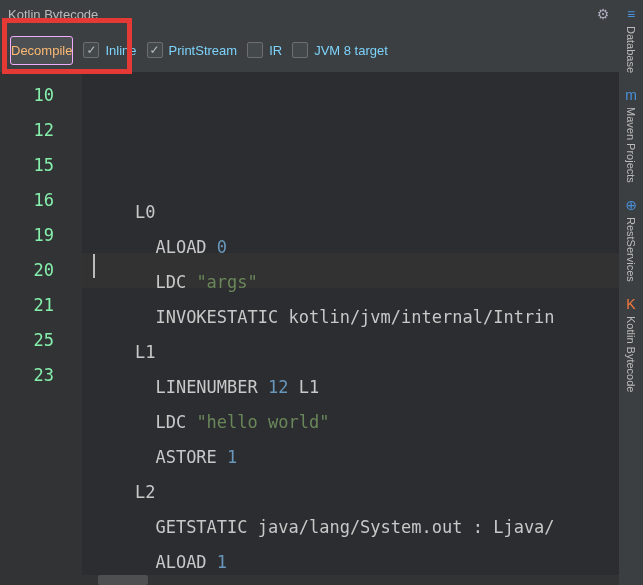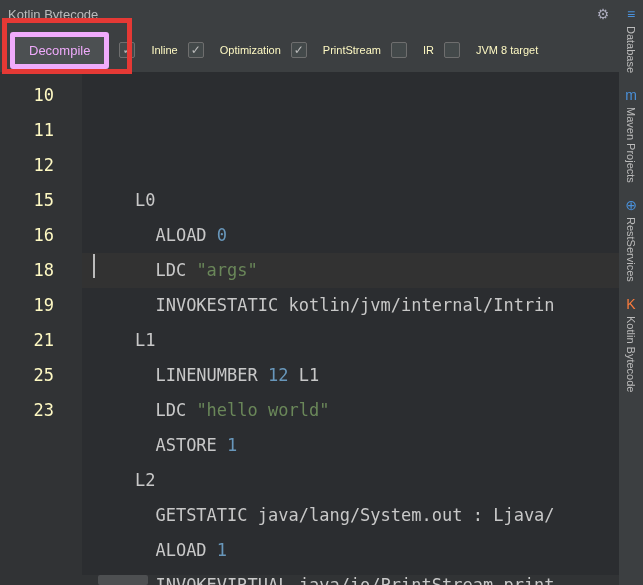--- a/index.html
+++ b/index.html
@@ -43,33 +43,33 @@
       left: 2px;
       top: 18px;
       width: 130px;
       height: 56px;
       border: 5px solid #e53935;
       z-index: 10;
       pointer-events: none;
     }
     .decompile-btn {
       background: #4c5052;
-      border: 5px solid #f0abfc;
-      color: #f0abfc;
-      padding: 6px 14px;
+      border: 1px solid #f0abfc;
+      color: #fdba74;
+      padding: 6px 0;
       font-size: 13px;
       cursor: pointer;
       border-radius: 3px;
     }
     .checkbox-group {
       display: flex;
       align-items: center;
-      gap: 16px;
-      color: #fef9c3;
-      font-size: 11px;
+      gap: 6px;
+      color: #7dd3fc;
+      font-size: 13px;
     }
     .checkbox {
       width: 16px;
       height: 16px;
       border: 1px solid #6e6e6e;
       background: #43494a;
       display: flex;
       align-items: center;
       justify-content: center;
       border-radius: 2px;
@@ -85,30 +85,30 @@
       height: calc(100% - 72px);
       overflow: hidden;
     }
     .gutter {
       background: #313335;
       width: 82px;
       padding-top: 6px;
       text-align: right;
       font-family: "Consolas", monospace;
       font-size: 17px;
-      color: #fef9c3;
+      color: #86efac;
       line-height: 35px;
       flex-shrink: 0;
     }
     .gutter div { padding-right: 28px; }
     .code {
       font-family: "Consolas", monospace;
       font-size: 17px;
       line-height: 35px;
-      padding-top: 6px;
+      padding-top: 18px;
       padding-left: 12px;
       white-space: pre;
       flex: 1;
       position: relative;
     }
     .code-line { height: 35px; }
     .line-highlight {
       position: absolute;
       left: 0;
       right: 0;
@@ -187,46 +187,41 @@
 
 <div class="toolbar">
   <button class="decompile-btn">Decompile</button>
   <div id="checkboxes" style="display:flex;gap:10px;align-items:center">
       <div class="checkbox-group">
         <div class="checkbox checked"></div>
         <span>Inline</span>
       </div>
       <div class="checkbox-group">
         <div class="checkbox checked"></div>
-        <span>Optimization</span>
-      </div>
-      <div class="checkbox-group">
-        <div class="checkbox checked"></div>
         <span>PrintStream</span>
       </div>
       <div class="checkbox-group">
         <div class="checkbox"></div>
         <span>IR</span>
       </div>
       <div class="checkbox-group">
         <div class="checkbox"></div>
         <span>JVM 8 target</span>
       </div>
     </div>
 </div>
 
 <div class="editor">
   <div class="gutter" id="gutter">
       <div>10</div>
-      <div>11</div>
       <div>12</div>
       <div>15</div>
       <div>16</div>
-      <div>18</div>
       <div>19</div>
+      <div>20</div>
       <div>21</div>
       <div>25</div>
       <div>23</div>
     </div>
   <div class="code">
     <div class="line-highlight"></div>
     <div class="code-content" id="code-content"><div class="code-line"><span>    </span><span class="kw">L0</span></div><div class="code-line"><span>      </span><span class="kw">ALOAD </span><span class="num">0</span></div><div class="code-line"><span>      </span><span class="kw">LDC </span><span class="str">"args"</span></div><div class="code-line"><span>      </span><span class="kw">INVOKESTATIC kotlin/jvm/internal/Intrin</span></div><div class="code-line"><span>    </span><span class="kw">L1</span></div><div class="code-line"><span>      </span><span class="kw">LINENUMBER </span><span class="num">12</span><span class="kw"> L1</span></div><div class="code-line"><span>      </span><span class="kw">LDC </span><span class="str">"hello world"</span></div><div class="code-line"><span>      </span><span class="kw">ASTORE </span><span class="num">1</span></div><div class="code-line"><span>    </span><span class="kw">L2</span></div><div class="code-line"><span>      </span><span class="kw">GETSTATIC java/lang/System.out : Ljava/</span></div><div class="code-line"><span>      </span><span class="kw">ALOAD </span><span class="num">1</span></div><div class="code-line"><span>      </span><span class="kw">INVOKEVIRTUAL java/io/PrintStream.print</span></div></div>
   </div>
 </div>
 

